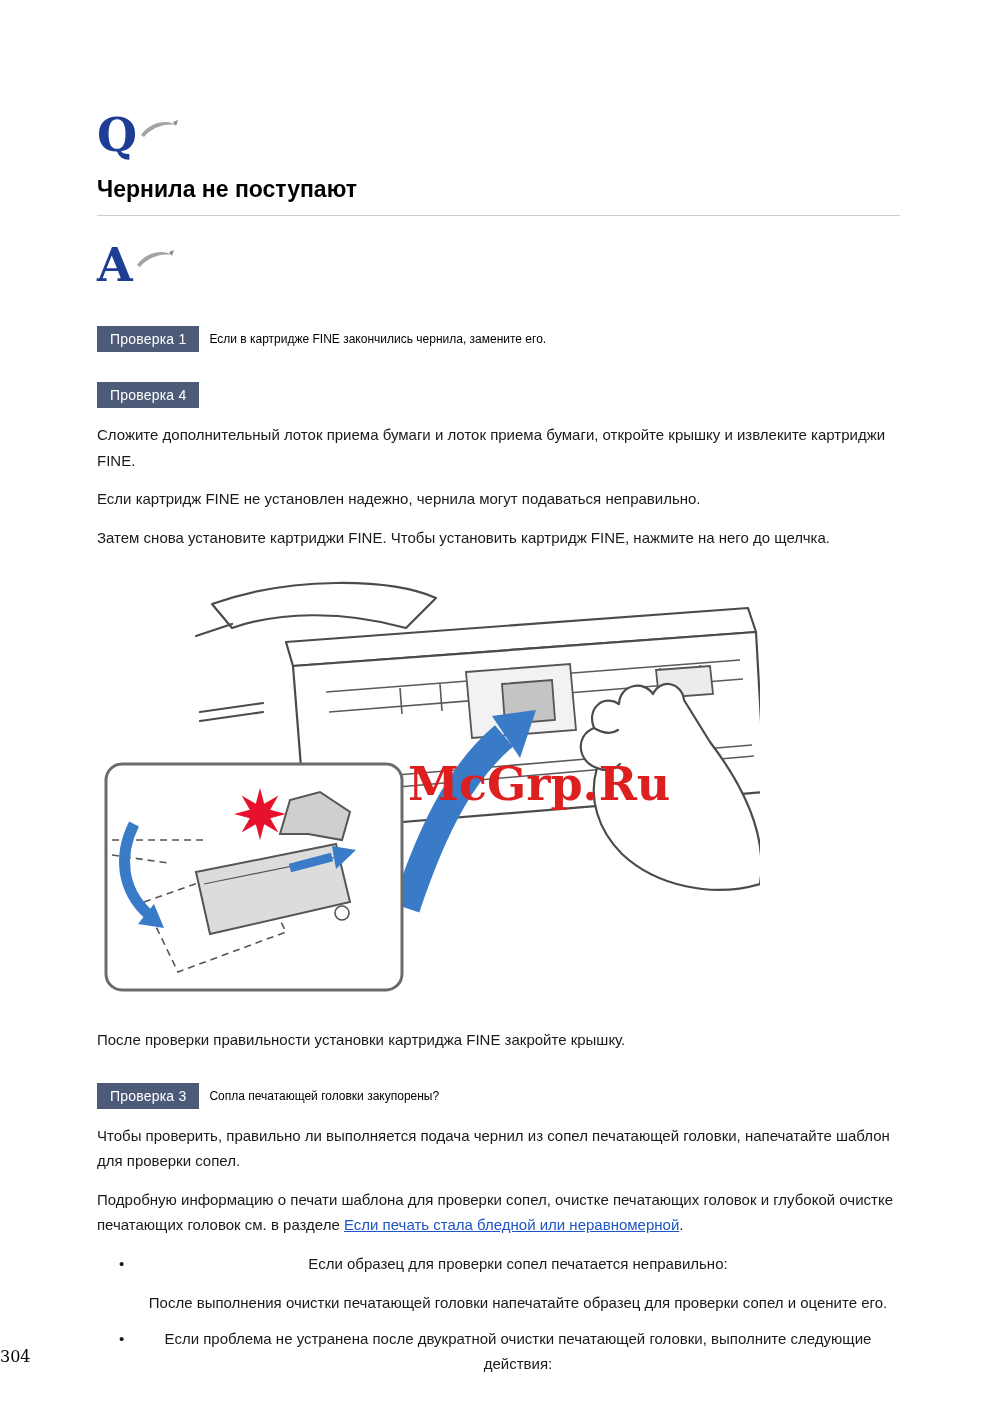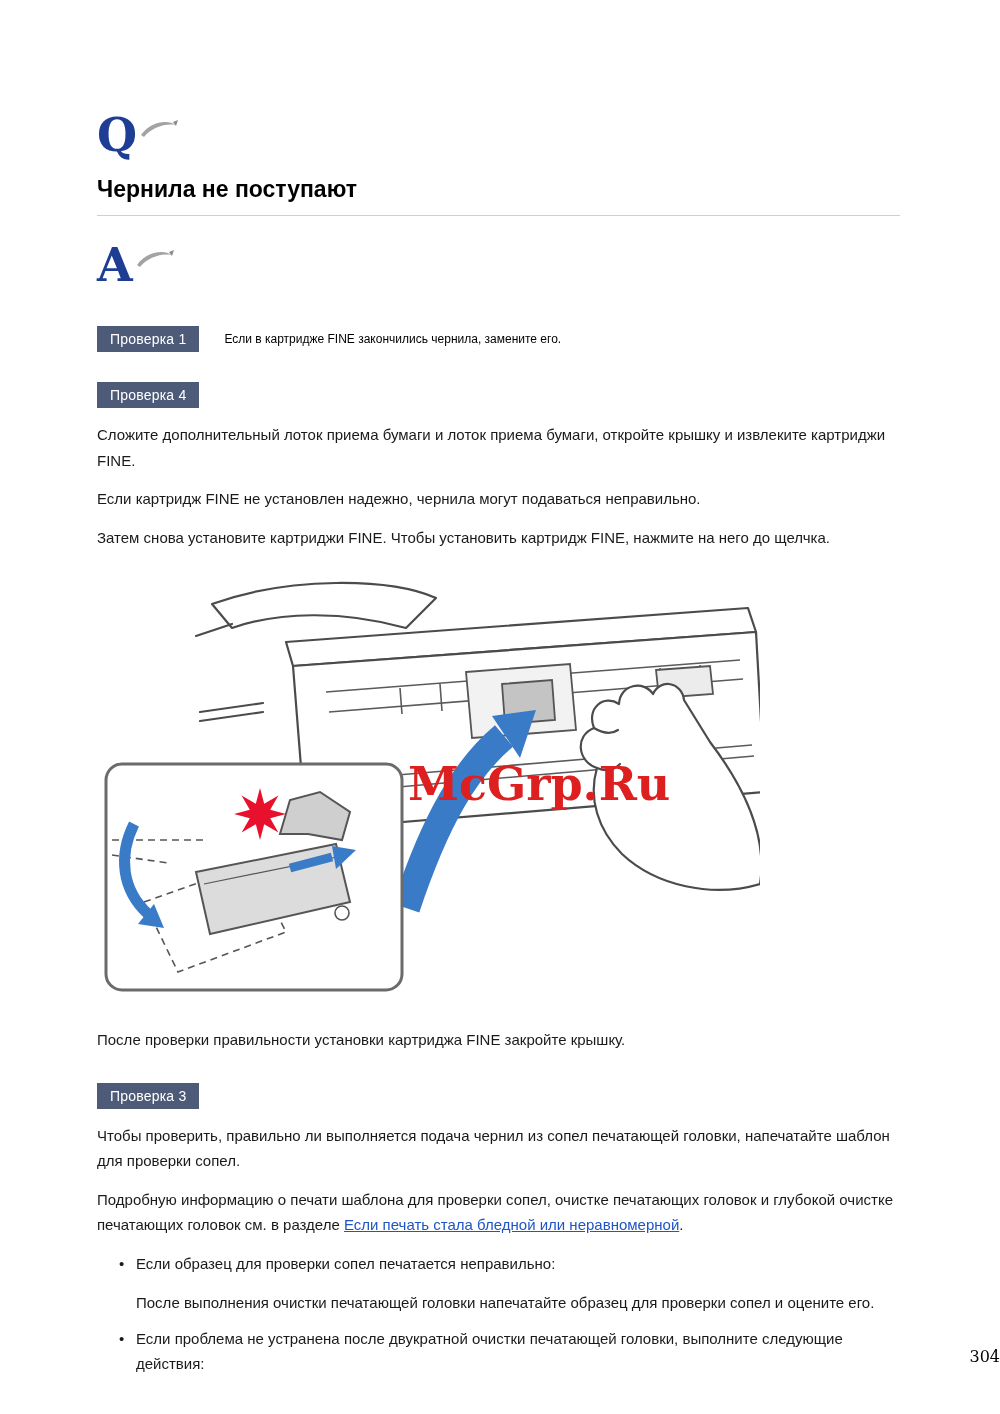--- a/index.html
+++ b/index.html
@@ -15,40 +15,40 @@
   .qa-icon { display:flex; align-items:flex-start; height:54px; margin-bottom:6px; }
   .qa-letter {
     font-family:"DejaVu Serif", serif; font-weight:bold;
     font-size:46px; line-height:1; color:#1e3e96;
   }
   .swoosh { margin:6px 0 0 2px; }
 
   h1.page-title { font-size:23px; font-weight:bold; color:#000; margin:10px 0 12px; }
   hr.divider { border:none; border-top:1px solid #cfcfcf; margin:0 0 26px; }
 
-  .check-row { display:flex; align-items:center; gap:25px; margin:30px 0 14px; }
+  .check-row { display:flex; align-items:center; gap:10px; margin:30px 0 14px; }
   .badge {
     background:#4d5b78; color:#ffffff; font-size:14px;
     padding:5px 13px; letter-spacing:.2px; flex:0 0 auto;
   }
   .check-heading { font-size:12px; color:#000; }
 
   p.body { font-size:15px; line-height:1.7; margin:0 0 13px; max-width:810px; }
   a.doc-link { color:#1f55c4; text-decoration:underline; cursor:pointer; }
 
   figure.illustration { margin:22px 0 26px 3px; }
 
   ul.bullets { list-style:none; margin:4px 0 0 22px; max-width:790px; }
-  ul.bullets > li { position:relative; padding-left:17px; font-size:15px; line-height:1.7; margin-bottom:10px; }
+  ul.bullets > li { position:relative; padding-left:17px; font-size:15px; line-height:1.7; margin-bottom:10px;text-align:center; }
   ul.bullets > li::before { content:"\2022"; position:absolute; left:0; top:0; }
   ul.bullets p.sub { font-size:15px; line-height:1.7; margin:14px 0 10px; }
 
   .page-number {
     position:absolute; left:0; bottom:48px; width:100%;
-    text-align:right; font-family:"DejaVu Serif", serif; font-size:16px; color:#000;padding-left:42px;
+    text-align:left; font-family:"DejaVu Serif", serif; font-size:16px; color:#000;
   }
 </style>
 </head>
 <body>
 
 <div class="content">
 
   <div class="qa-icon">
     <span class="qa-letter">Q</span>
     <svg class="swoosh" width="40" height="22" viewBox="0 0 40 22">
@@ -133,20 +133,21 @@
       </g>
 
       <text x="308" y="228" font-family="'DejaVu Serif', serif" font-size="46" font-weight="bold" fill="#dd1f1f">McGrp.Ru</text>
     </svg>
   </figure>
 
   <p class="body">После проверки правильности установки картриджа FINE закройте крышку.</p>
 
   <div class="check-row">
     <span class="badge">Проверка 3</span>
+    <span class="check-heading">Сопла печатающей головки закупорены?</span>
   </div>
 
   <p class="body">Чтобы проверить, правильно ли выполняется подача чернил из сопел печатающей головки, напечатайте шаблон для проверки сопел.</p>
 
   <p class="body"><span>Подробную информацию о печати шаблона для проверки сопел, очистке печатающих головок и глубокой очистке печатающих головок см. в разделе </span><a class="doc-link">Если печать стала бледной или неравномерной</a><span>.</span></p>
 
   <ul class="bullets">
     <li>
       <span>Если образец для проверки сопел печатается неправильно:</span>
       <p class="sub">После выполнения очистки печатающей головки напечатайте образец для проверки сопел и оцените его.</p>

